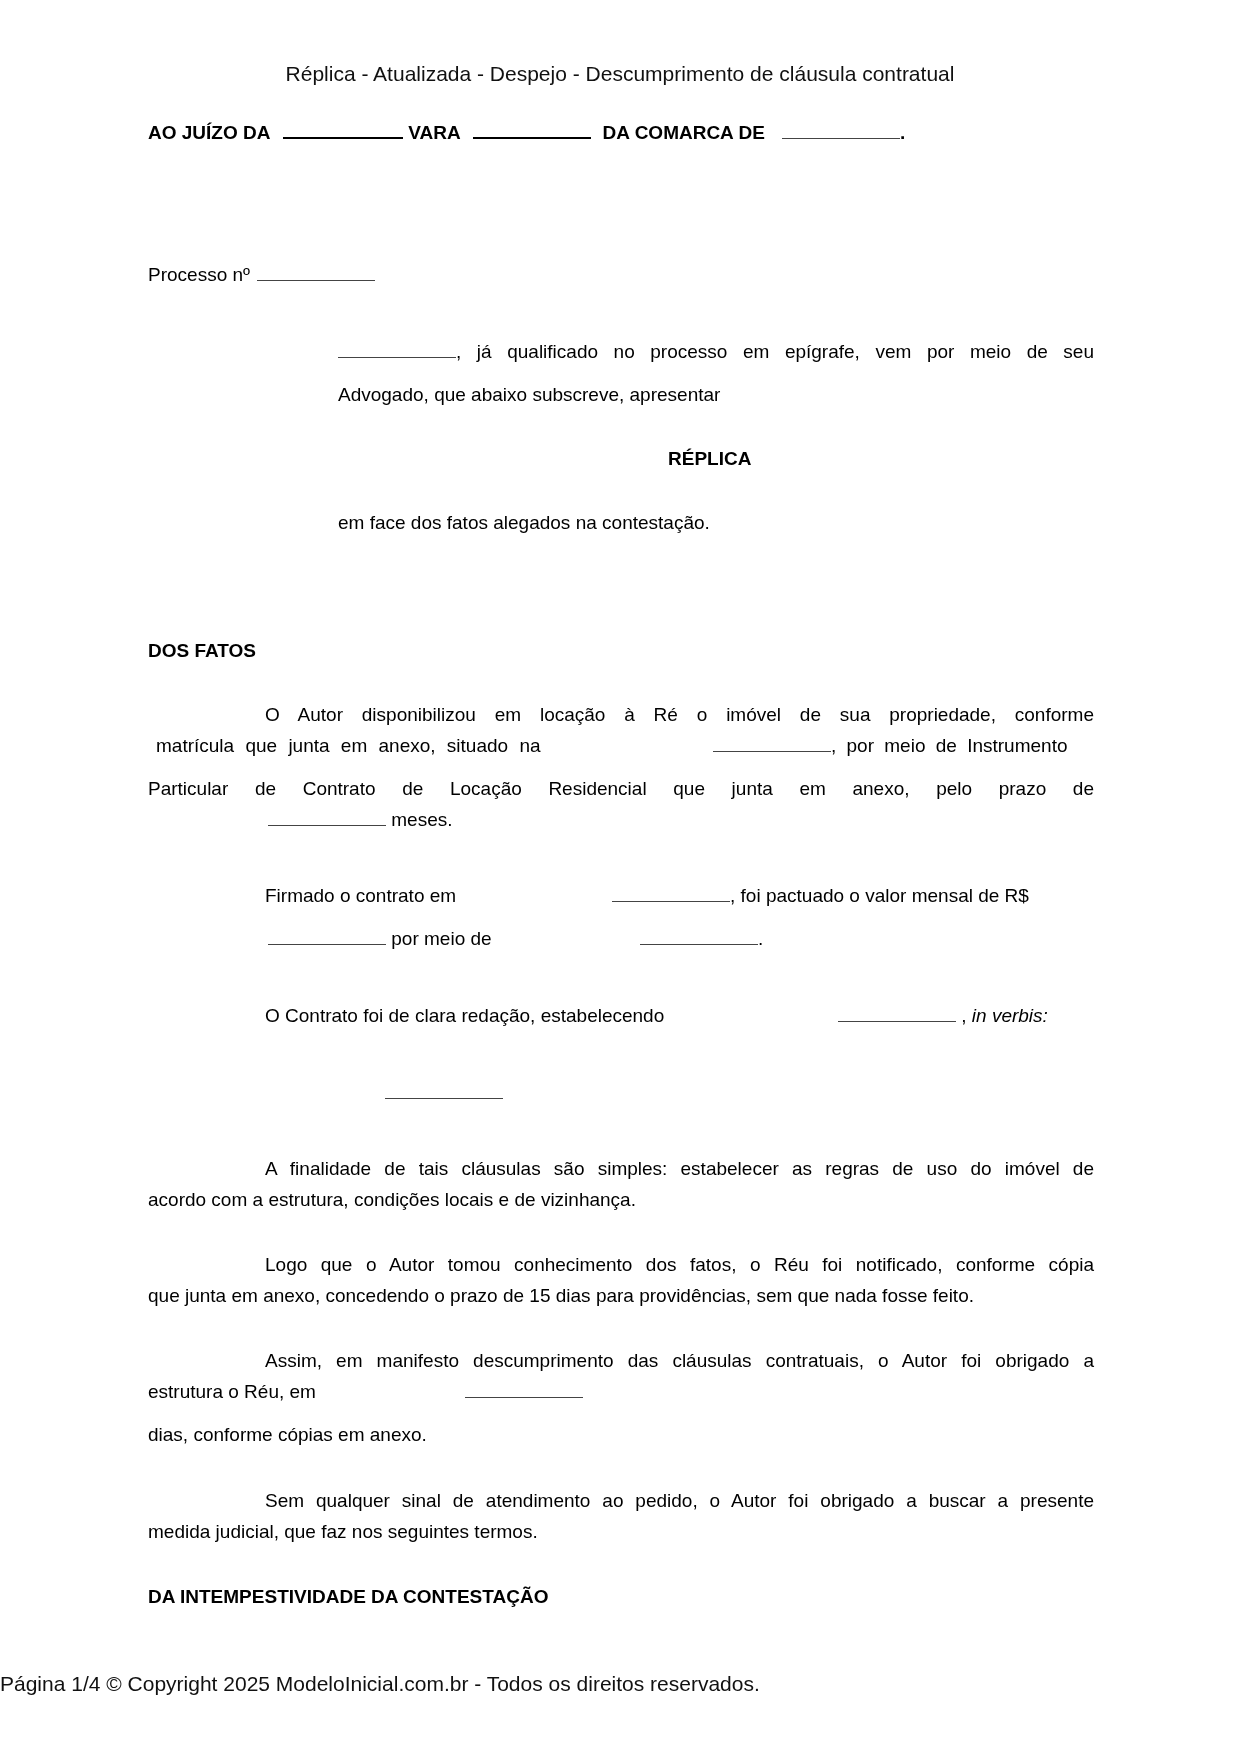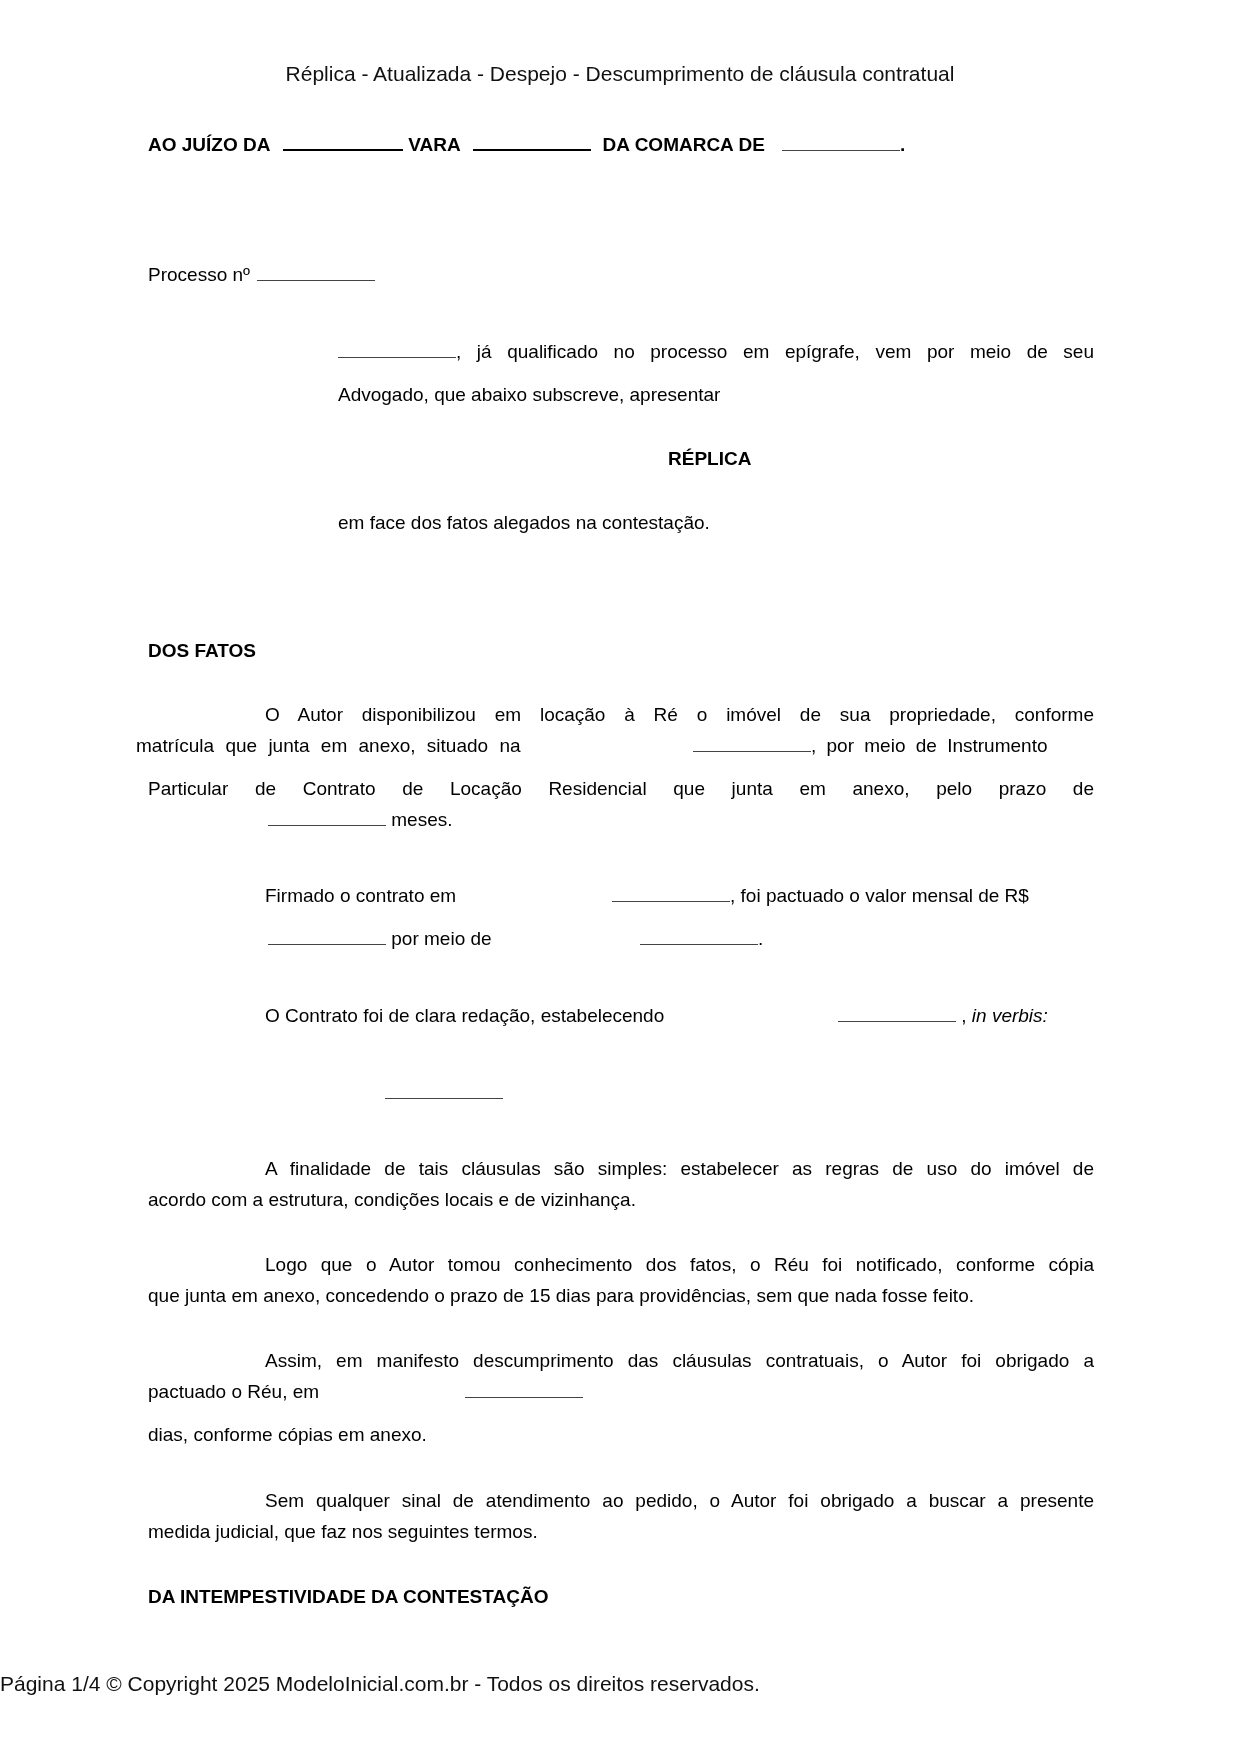--- a/index.html
+++ b/index.html
@@ -13,21 +13,21 @@
   .blank-thick { border-bottom: 2px solid #000; }
   .just { position: absolute; left: 148px; width: 946px; text-align: justify; text-align-last: justify; font-size: 19px; white-space: nowrap; }
   .footer { left: 0; width: 1240px; top: 1672px; text-align: left; font-size: 21px; color: #111; }
   .it { font-style: italic; }
 </style>
 </head>
 <body>
 
 <div class="abs header-title">Réplica - Atualizada - Despejo  - Descumprimento de cláusula contratual</div>
 
-<div class="abs t bold" style="left:148px; top:134px;text-align:center;">
+<div class="abs t bold" style="left:148px; top:122px;text-align:center;">
   <span>AO JUÍZO DA</span>
   <span class="blank blank-thick" style="width:120px; margin-left:8px;"></span>
   <span>VARA</span>
   <span class="blank blank-thick" style="width:118px; margin-left:8px;"></span>
   <span style="margin-left:6px;">DA COMARCA DE</span>
   <span class="blank" style="width:118px; margin-left:12px;"></span><span>.</span>
 </div>
 
 <div class="abs t" style="left:148px; top:264px;">
   <span>Processo nº</span>
@@ -37,21 +37,21 @@
 <div class="abs t" style="left:338px; top:341px; width:756px; text-align:justify; text-align-last:justify;">
   <span class="blank" style="width:118px;"></span><span>, já qualificado no processo em epígrafe, vem por meio de seu</span>
 </div>
 <div class="abs t" style="left:338px; top:384px;">Advogado, que abaixo subscreve, apresentar</div>
 <div class="abs t bold" style="left:668px; top:448px;">RÉPLICA</div>
 <div class="abs t" style="left:338px; top:512px;">em face dos fatos alegados na contestação.</div>
 
 <div class="abs t bold" style="left:148px; top:640px;">DOS FATOS</div>
 
 <div class="just" style="top:704px; left:265px; width:829px;">O Autor disponibilizou em locação à Ré o imóvel de sua propriedade, conforme</div>
-<div class="abs t" style="left:136px; top:735px; width:946px;">
+<div class="abs t" style="left:156px; top:735px; width:946px;">
   <span style="word-spacing:6px;">matrícula que junta em anexo, situado na</span>
   <span class="abs" style="left:557px; top:0;">
     <span class="blank" style="width:118px;"></span><span style="word-spacing:5px;">, por meio de Instrumento</span>
   </span>
 </div>
 <div class="just" style="top:778px;">Particular de Contrato de Locação Residencial que junta em anexo, pelo prazo de</div>
 <div class="abs t" style="left:268px; top:809px;">
   <span class="blank" style="width:118px;"></span>
   <span>meses.</span>
 </div>
@@ -78,21 +78,21 @@
   <span class="blank" style="width:118px;"></span>
 </div>
 
 <div class="just" style="top:1158px; left:265px; width:829px;">A finalidade de tais cláusulas são simples: estabelecer as regras de uso do imóvel de</div>
 <div class="abs t" style="left:148px; top:1189px;">acordo com a estrutura, condições locais e de vizinhança.</div>
 
 <div class="just" style="top:1254px; left:265px; width:829px;">Logo que o Autor tomou conhecimento dos fatos, o Réu foi notificado, conforme cópia</div>
 <div class="abs t" style="left:148px; top:1285px;">que junta em anexo, concedendo o prazo de 15 dias para providências, sem que nada fosse feito.</div>
 
 <div class="just" style="top:1350px; left:265px; width:829px;">Assim, em manifesto descumprimento das cláusulas contratuais, o Autor foi obrigado a</div>
-<div class="abs t" style="left:148px; top:1381px;">pactuado o Réu, em</div>
+<div class="abs t" style="left:148px; top:1381px;">estrutura o Réu, em</div>
 <div class="abs t" style="left:465px; top:1381px; width:629px; text-align:justify; text-align-last:justify;">
   <span class="blank" style="width:118px;"></span>
 </div>
 <div class="abs t" style="left:148px; top:1424px;">dias, conforme cópias em anexo.</div>
 
 <div class="just" style="top:1490px; left:265px; width:829px;">Sem qualquer sinal de atendimento ao pedido, o Autor foi obrigado a buscar a presente</div>
 <div class="abs t" style="left:148px; top:1521px;">medida judicial, que faz nos seguintes termos.</div>
 
 <div class="abs t bold" style="left:148px; top:1586px;">DA INTEMPESTIVIDADE DA CONTESTAÇÃO</div>
 

